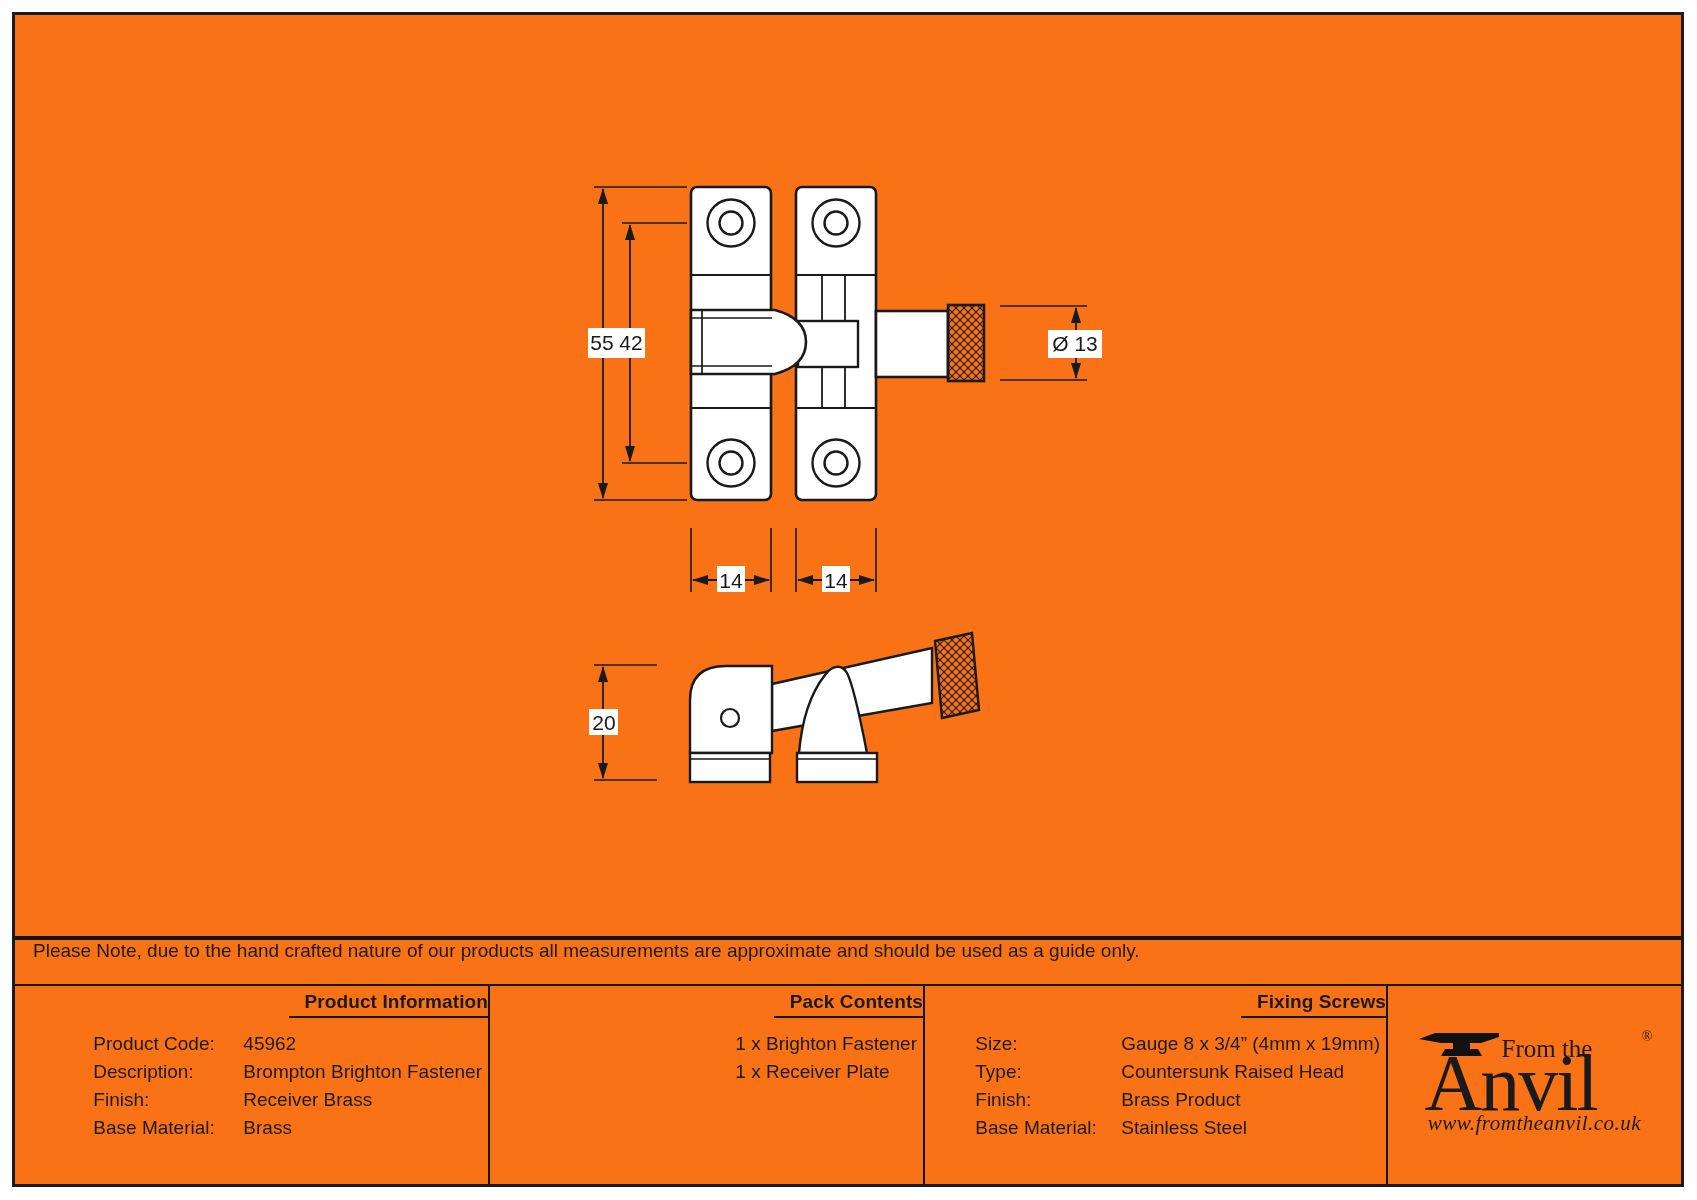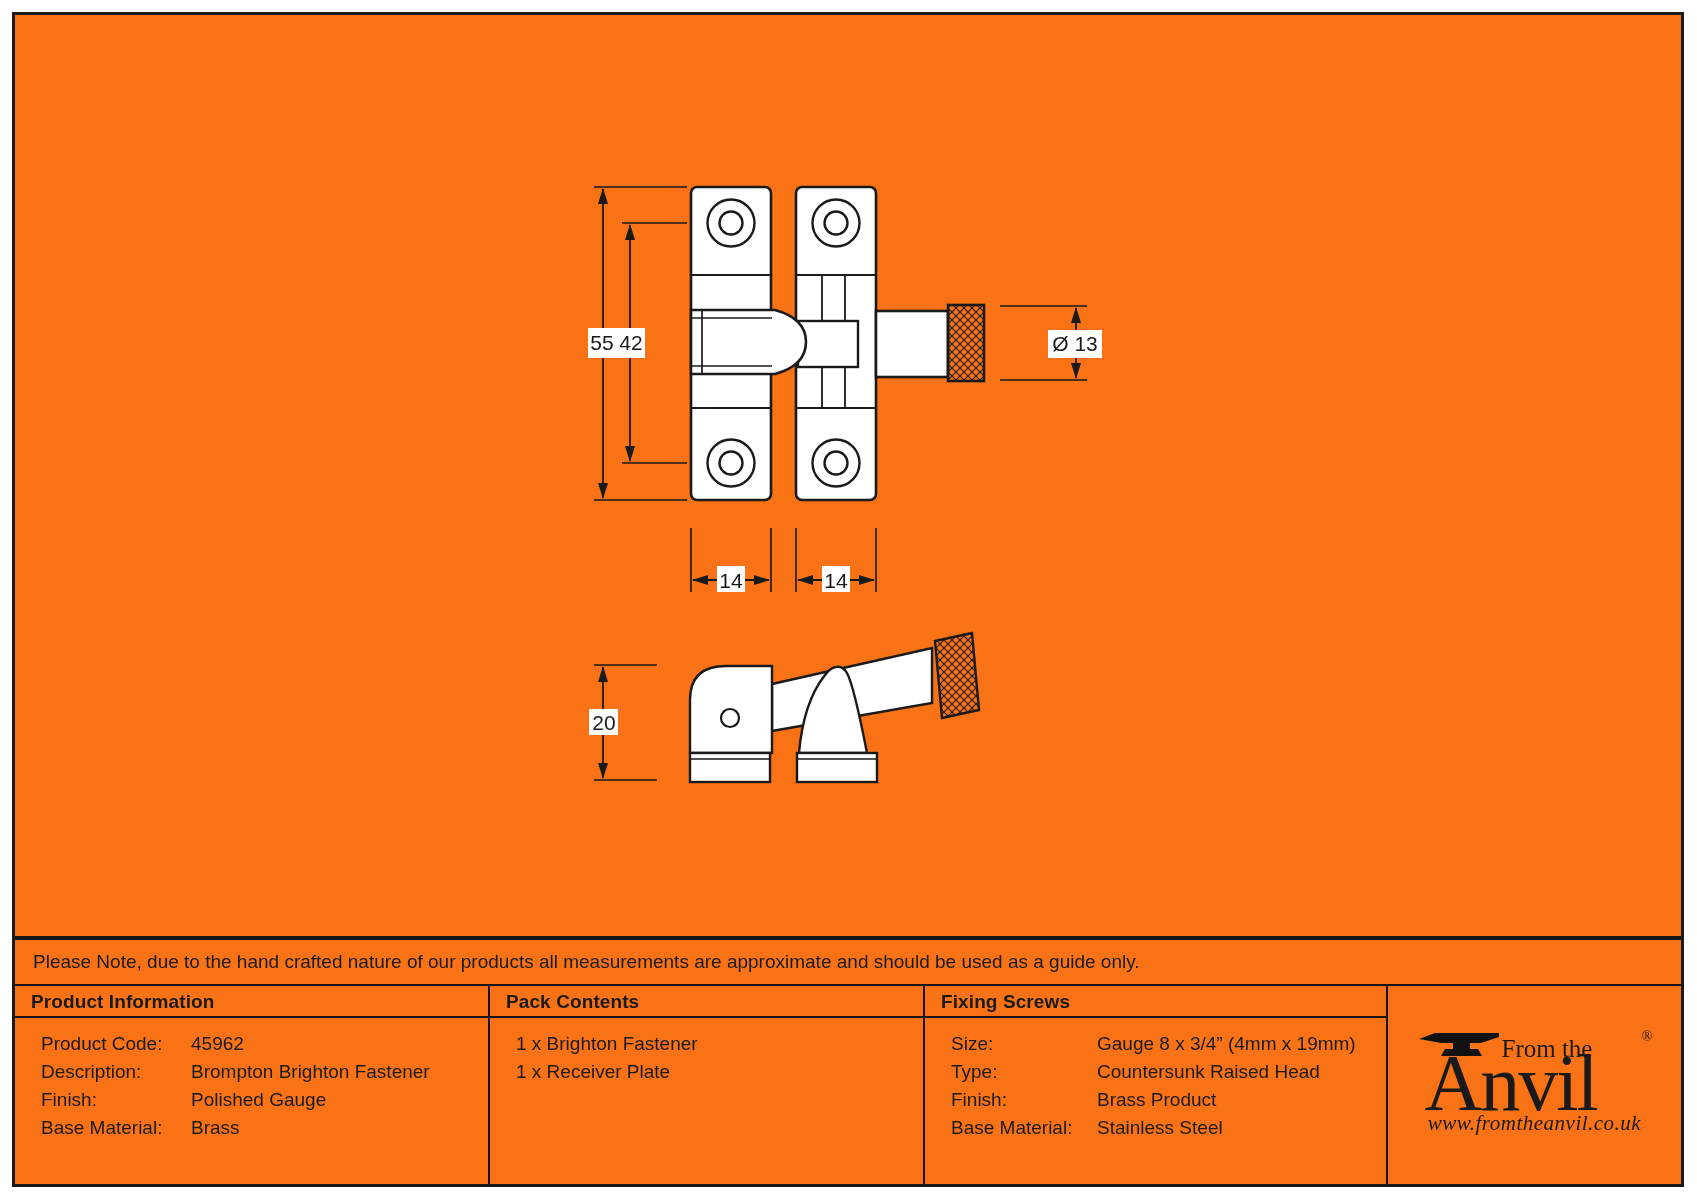--- a/index.html
+++ b/index.html
@@ -2,25 +2,25 @@
 <html><head>
 <meta charset="utf-8">
 <style>
   html,body{margin:0;padding:0;background:#ffffff;}
   .sheet{position:relative;width:1697px;height:1200px;background:#fff;
          font-family:"Liberation Sans",sans-serif;color:#1a1a1a;overflow:hidden;}
   .frame{position:absolute;left:12px;top:12px;width:1666px;height:1169px;
          border:3px solid #1a1a1a;display:flex;flex-direction:column;background:#f97316;}
   .drawing-area{height:921px;border-bottom:4px solid #141414;position:relative;}
   .drawing-area svg{display:block;width:100%;height:100%;}
-  .note-row{height:44px;border-bottom:2px solid #141414;display:flex;align-items:center;
+  .note-row{height:44px;border-bottom:2px solid #141414;display:flex;
             padding-left:18px;font-size:19px;}
   .info-table{flex:1;display:grid;grid-template-columns:475px 435px 463px 1fr;}
   .tcol{display:flex;flex-direction:column;min-width:0;}
-  .tcol.bordered{border-right:2px solid #141414;}
+  .tcol.bordered{border-right:2px solid #141414;align-items:flex-end;}
   .col-header{height:30px;line-height:31px;border-bottom:2px solid #141414;
               padding-left:16px;font-size:19px;font-weight:600;letter-spacing:.1px;}
   .col-body{padding:12px 6px 0 26px;font-size:19px;line-height:28px;}
   .trow{display:flex;}
   .tlabel{width:150px;flex:none;}
   .fx .tlabel{width:146px;}
   .tvalue{flex:1;}
   .list-item{line-height:28px;}
   
   .logo-cell{display:flex;align-items:center;justify-content:center;}
@@ -146,21 +146,21 @@
           </div>
           <div class="trow">
             <span class="tlabel">Description:</span>
             <span class="tvalue">Brompton Brighton Fastener</span>
           </div>
           <div class="trow">
             <span class="tlabel"></span>
           </div>
           <div class="trow">
             <span class="tlabel">Finish:</span>
-            <span class="tvalue">Polished Gauge</span>
+            <span class="tvalue">Receiver Brass</span>
           </div>
           <div class="trow">
             <span class="tlabel">Base Material:</span>
             <span class="tvalue">Brass</span>
           </div>
         </div>
       </div>
 
       <div class="tcol bordered">
         <div class="col-header">Pack Contents</div>

